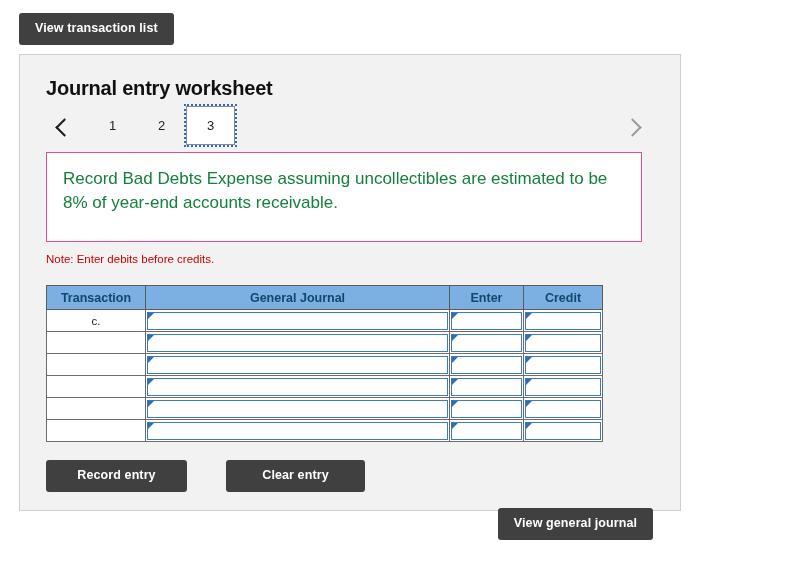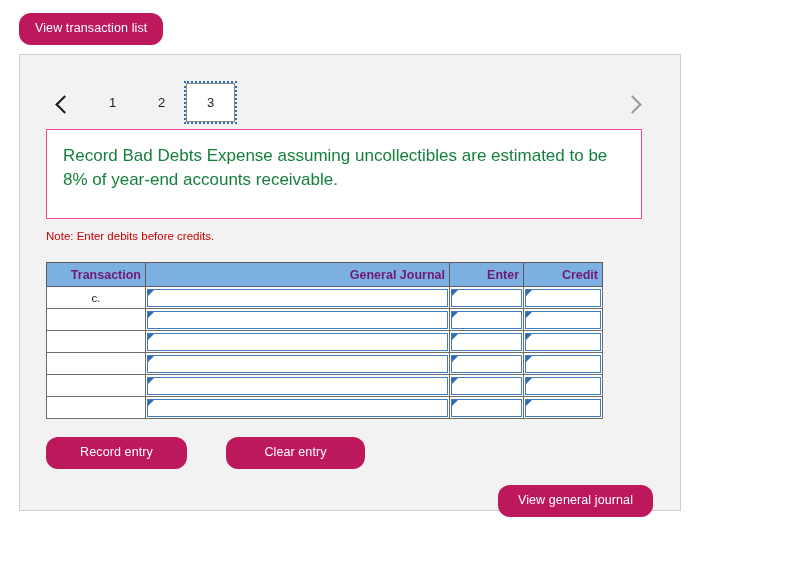--- a/index.html
+++ b/index.html
@@ -17,26 +17,26 @@
   }
 
   
   .top-btn-wrap {
     position: absolute;
     left: 19px;
     top: 13px;
   }
   .btn {
     display: inline-block;
-    background: #be185d;
+    background: #404040;
     color: #ffffff;
     border: none;
-    border-radius: 12px;
+    border-radius: 3px;
     font-family: "Liberation Sans", sans-serif;
-    font-weight: normal;
+    font-weight: bold;
     font-size: 12.5px;
     letter-spacing: 0.1px;
     padding: 9px 16px 10px 16px;
     cursor: pointer;
     line-height: 1;
     white-space: nowrap;
   }
 
   
   .panel {
@@ -156,25 +156,24 @@
     border-collapse: collapse;
     table-layout: fixed;
     width: 556px;
     margin-top: 2px;
   }
   .jtable th {
     background: #7cafe2;
     border: 1px solid #5b5b5b;
     font-size: 12.5px;
     font-weight: bold;
-    color: #701a75;
+    color: #0c4a6e;
     height: 24px;
     padding: 0 4px;
     box-sizing: border-box;
-    text-align: right;
   }
   .jtable td {
     border: 1px solid #6d6d6d;
     height: 22px;
     padding: 0;
     box-sizing: border-box;
     background: #ffffff;
   }
   .col-trans { width: 99px; }
   .col-gj    { width: 304px; }
@@ -245,20 +244,21 @@
 </head>
 <body>
 
 <div class="top-btn-wrap">
   <button class="btn">View transaction list</button>
 </div>
 
 <div class="panel">
   <div class="panel-inner">
 
+    <div class="worksheet-title">Journal entry worksheet</div>
 
     <div class="pager">
 
       <div class="pager-arrow prev">
         <span class="chev chev-left"></span>
       </div>
 
       <div class="pager-tabs">
         <div class="ptab">1</div>
         <div class="ptab">2</div>

